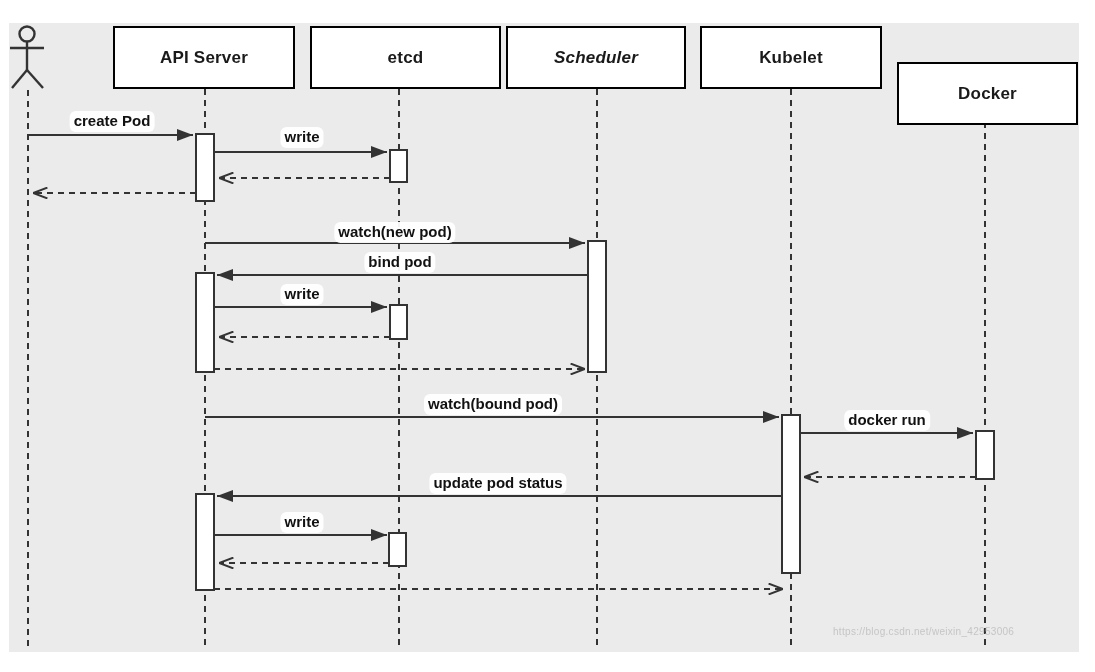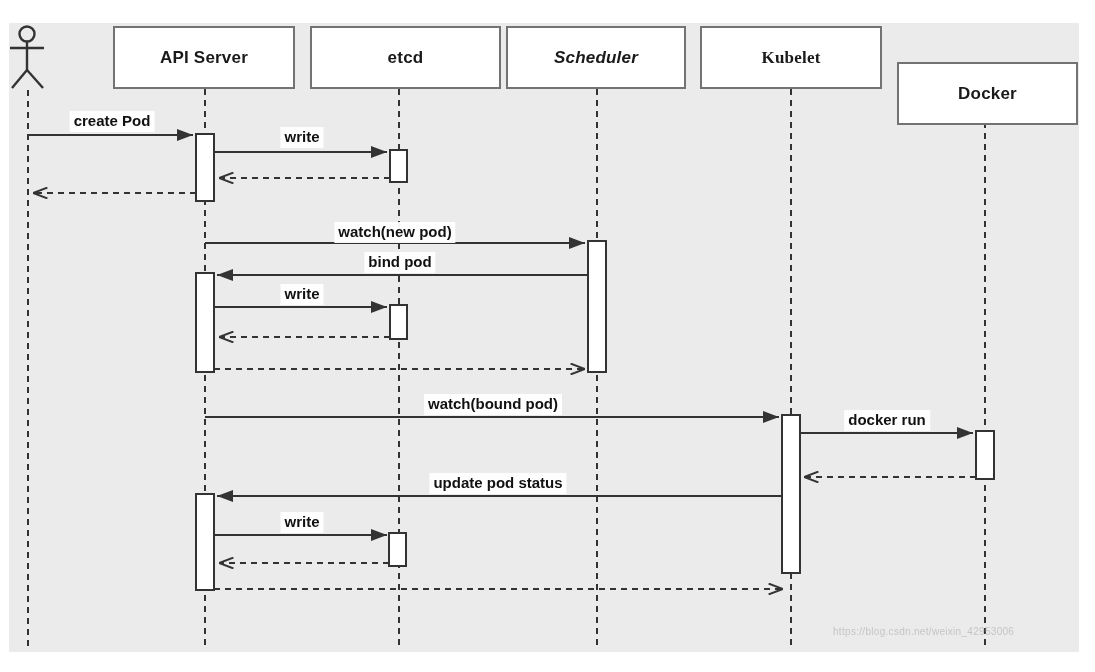--- a/index.html
+++ b/index.html
@@ -21,34 +21,35 @@
   }
   #gfx {
     position: absolute;
     left: 0; top: 0;
     width: 1095px; height: 672px;
   }
   .participant {
     position: absolute;
     top: 26px; height: 63px;
     box-sizing: border-box;
-    border: 2px solid #737373;
+    border: 2px solid #000000;
     background: #ffffff;
     display: flex; align-items: center; justify-content: center;
     font-weight: bold; font-size: 17px; color: #1a1a1a;
     letter-spacing: 0.2px;
   }
   .msg-label {
     position: absolute;
     transform: translateX(-50%);
     background: rgba(255,255,255,0.95);
     padding: 1px 4px;
     font-weight: bold; font-size: 15px; color: #111111;
     white-space: nowrap;
     line-height: 1.25;
+    border-radius: 6px;
   }
   #watermark {
     position: absolute;
     left: 833px; top: 626px;
     font-size: 10px;
     color: rgba(195,195,195,0.95);
     white-space: nowrap;
     letter-spacing: 0.3px;
   }
   svg line, svg rect, svg circle, svg path { shape-rendering: geometricPrecision; }
@@ -124,21 +125,21 @@
 
   <div class="participant" style="left:113px; width:182px;">
     <span>API Server</span>
   </div>
   <div class="participant" style="left:310px; width:191px;">
     <span>etcd</span>
   </div>
   <div class="participant" style="left:506px; width:180px;font-style:italic;">
     <span>Scheduler</span>
   </div>
-  <div class="participant" style="left:700px; width:182px;font-family:Liberation Serif, serif;">
+  <div class="participant" style="left:700px; width:182px;">
     <span>Kubelet</span>
   </div>
   <div class="participant" style="left:897px; width:181px;margin-top:36px;">
     <span>Docker</span>
   </div>
 
   <div class="msg-label" style="left:112px; top:111px;">create Pod</div>
   <div class="msg-label" style="left:302px; top:127px;">write</div>
   <div class="msg-label" style="left:395px; top:222px;">watch(new pod)</div>
   <div class="msg-label" style="left:400px; top:252px;">bind pod</div>

